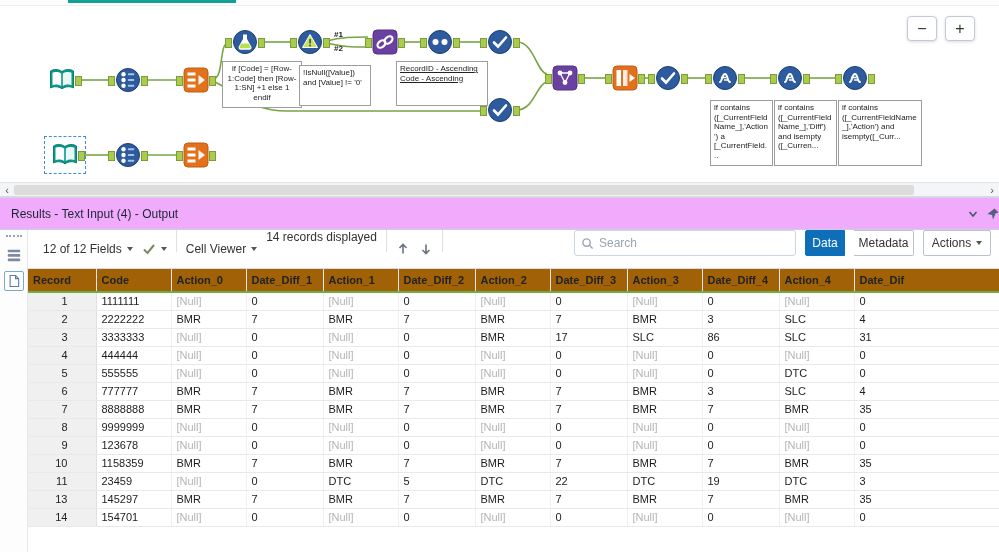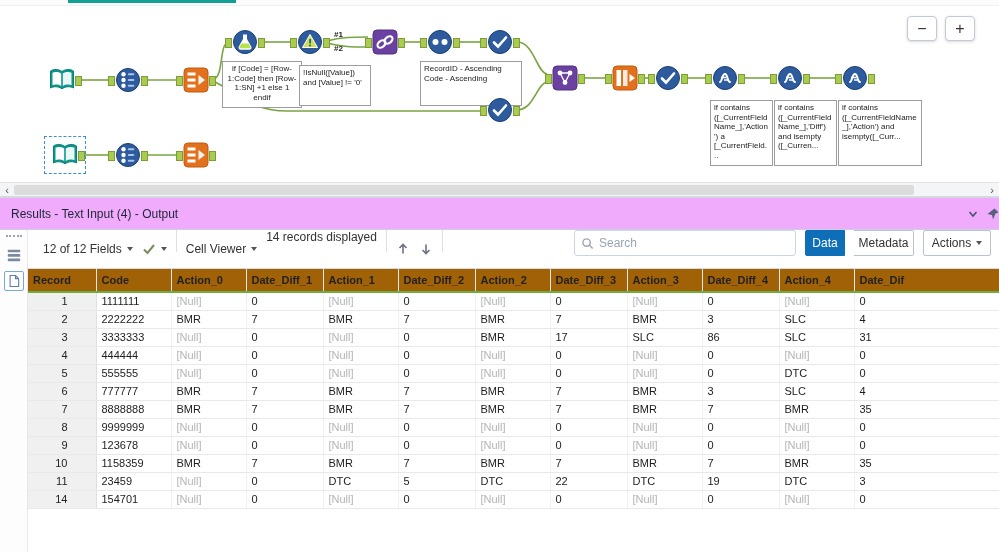--- a/index.html
+++ b/index.html
@@ -245,21 +245,21 @@
           <svg viewBox="0 0 30 26">
             <rect x="3" y="1" width="24" height="24" rx="4" fill="#e2711d" stroke="#c05d12"></rect>
             <rect x="6.5" y="5.5" width="8" height="3" fill="#fff"></rect>
             <rect x="6.5" y="11.5" width="8" height="3" fill="#fff"></rect>
             <rect x="6.5" y="17.5" width="8" height="3" fill="#fff"></rect>
             <path d="M17.5 8 L24 13 L17.5 18 Z" fill="#fff" opacity="0.92"></path>
           </svg>
         </div>
         <div class="comment" style="left: 222px; top: 61px; width: 80px; height: 47px; text-align: center;">if [Code] = [Row-1:Code] then [Row-1:SN] +1 else 1 endif</div>
         <div class="comment" style="left: 299px; top: 65px; width: 72px; height: 41px;">!IsNull([Value]) and [Value] != '0'</div>
-        <div class="comment" style="left: 420px; top: 61px; width: 102px; height: 45px;">RecordID - Ascending Code - Ascending</div>
+        <div class="comment" style="left: 396px; top: 61px; width: 92px; height: 45px; text-decoration: underline;">RecordID - Ascending Code - Ascending</div>
         <div class="comment" style="left: 710px; top: 100px; width: 63px; height: 66px;">if contains ([_CurrentFieldName_],'Action') a [_CurrentField...</div>
         <div class="comment" style="left: 774px; top: 100px; width: 63px; height: 66px;">if contains ([_CurrentFieldName_],'Diff') and isempty ([_Curren...</div>
         <div class="comment" style="left: 838px; top: 100px; width: 84px; height: 66px;">if contains ([_CurrentFieldName_],'Action') and isempty([_Curr...</div>
       </div>
 
     <span class="conn-label" style="left:334px;top:30px">#1</span>
     <span class="conn-label" style="left:334px;top:44px">#2</span>
 
     <div class="zoom-btn" style="right:62px">−</div>
     <div class="zoom-btn" style="right:24px">+</div>
@@ -532,20 +532,34 @@
               <td>DTC</td>
               <td>5</td>
               <td>DTC</td>
               <td>22</td>
               <td>DTC</td>
               <td>19</td>
               <td>DTC</td>
               <td>3</td>
             </tr>
             <tr>
+              <td class="rownum">13</td>
+              <td>145297</td>
+              <td>BMR</td>
+              <td>7</td>
+              <td>BMR</td>
+              <td>7</td>
+              <td>BMR</td>
+              <td>7</td>
+              <td>BMR</td>
+              <td>7</td>
+              <td>BMR</td>
+              <td>35</td>
+            </tr>
+            <tr>
               <td class="rownum">14</td>
               <td>154701</td>
               <td class="null">[Null]</td>
               <td>0</td>
               <td class="null">[Null]</td>
               <td>0</td>
               <td class="null">[Null]</td>
               <td>0</td>
               <td class="null">[Null]</td>
               <td>0</td>

